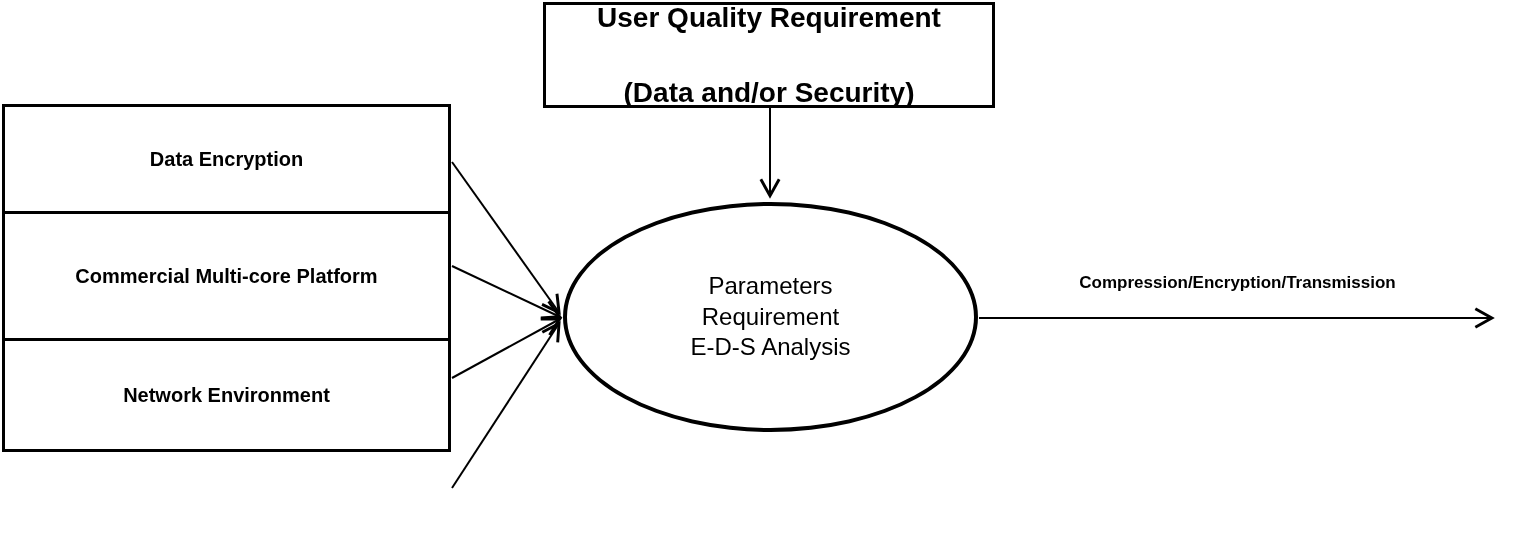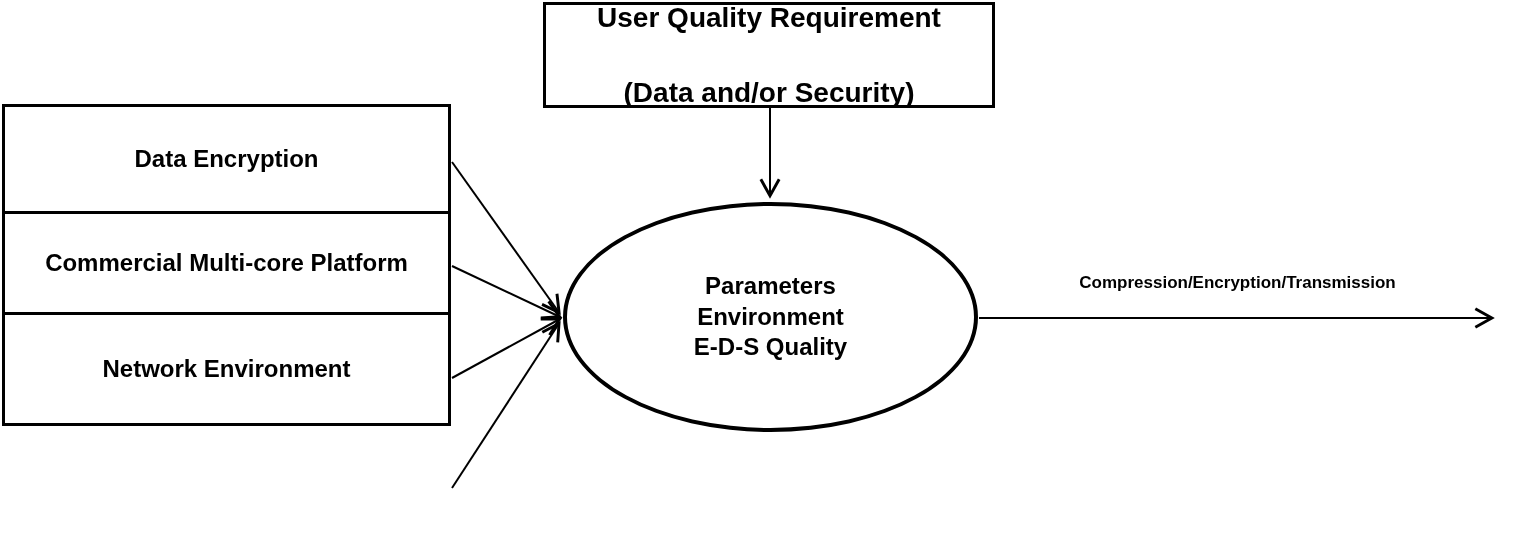--- a/index.html
+++ b/index.html
@@ -33,28 +33,28 @@
   }
   .input-row {
     box-sizing: border-box;
     border: 3px solid #000000;
     margin-top: -3px;
     height: 110px;
     display: flex;
     align-items: center;
     justify-content: center;
     text-align: center;
-    font-size: 24px;
+    font-size: 20px;
     font-weight: bold;
     line-height: 1.25;
     padding: 0 28px;
     background: #ffffff;
   }
   .input-row:first-child { margin-top: 0; }
-  .input-row.tall { height: 104px; }
+  .input-row.tall { height: 130px; }
   .input-row.last { height: 114px; }
   
   .req-box {
     position: absolute;
     box-sizing: border-box;
     left: 543px;
     top: 2px;
     width: 452px;
     height: 106px;
     border: 3px solid #000000;
@@ -80,21 +80,21 @@
     border: 4px solid #000000;
     border-radius: 50%;
     display: flex;
     align-items: center;
     justify-content: center;
     text-align: center;
     background: #ffffff;
   }
   .ellipse-text {
     font-size: 24px;
-    font-weight: bold;
+    font-weight: normal;
     line-height: 1.28;
   }
   
   .output-label {
     position: absolute;
     left: 1000px;
     top: 273px;
     width: 475px;
     text-align: center;
     font-size: 17px;
@@ -137,20 +137,20 @@
   </div>
 
   <div class="req-box">
     <div>User Quality Requirement</div>
     <div>(Data and/or Security)</div>
   </div>
 
   <div class="ellipse">
     <div class="ellipse-text">
       <div>Parameters</div>
-      <div>Environment</div>
-      <div>E-D-S  Quality</div>
+      <div>Requirement</div>
+      <div>E-D-S  Analysis</div>
     </div>
   </div>
 
   <div class="output-label">Compression/Encryption/Transmission</div>
 
 </div>
 
 </body></html>

